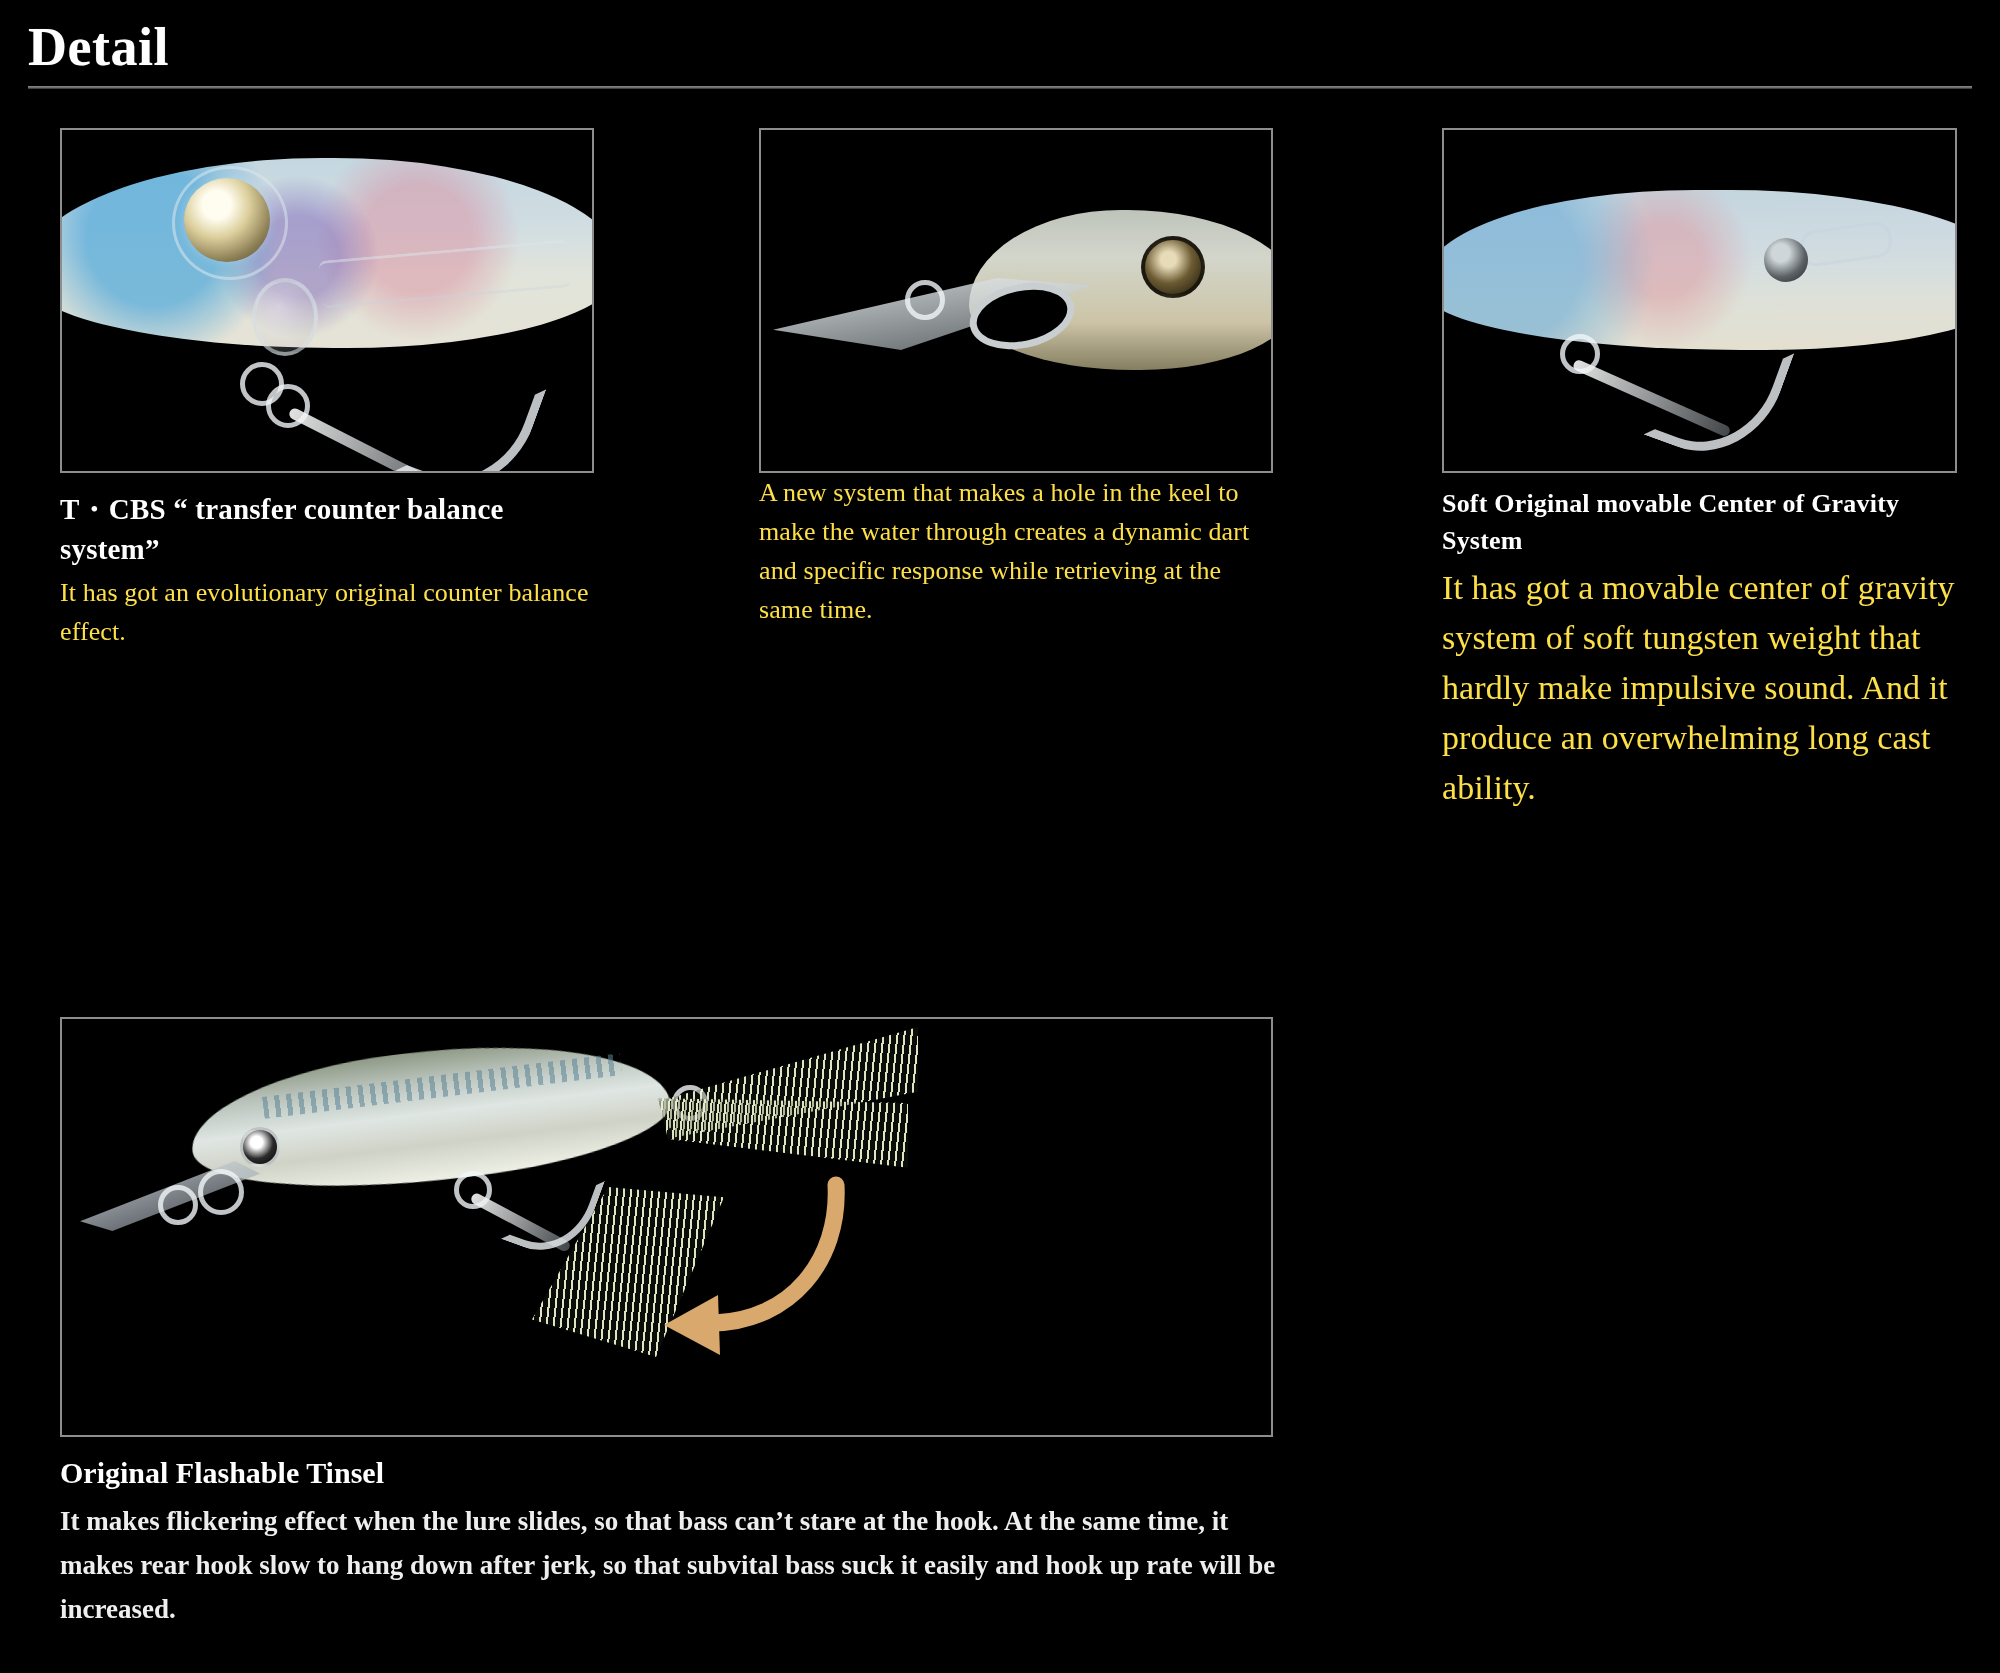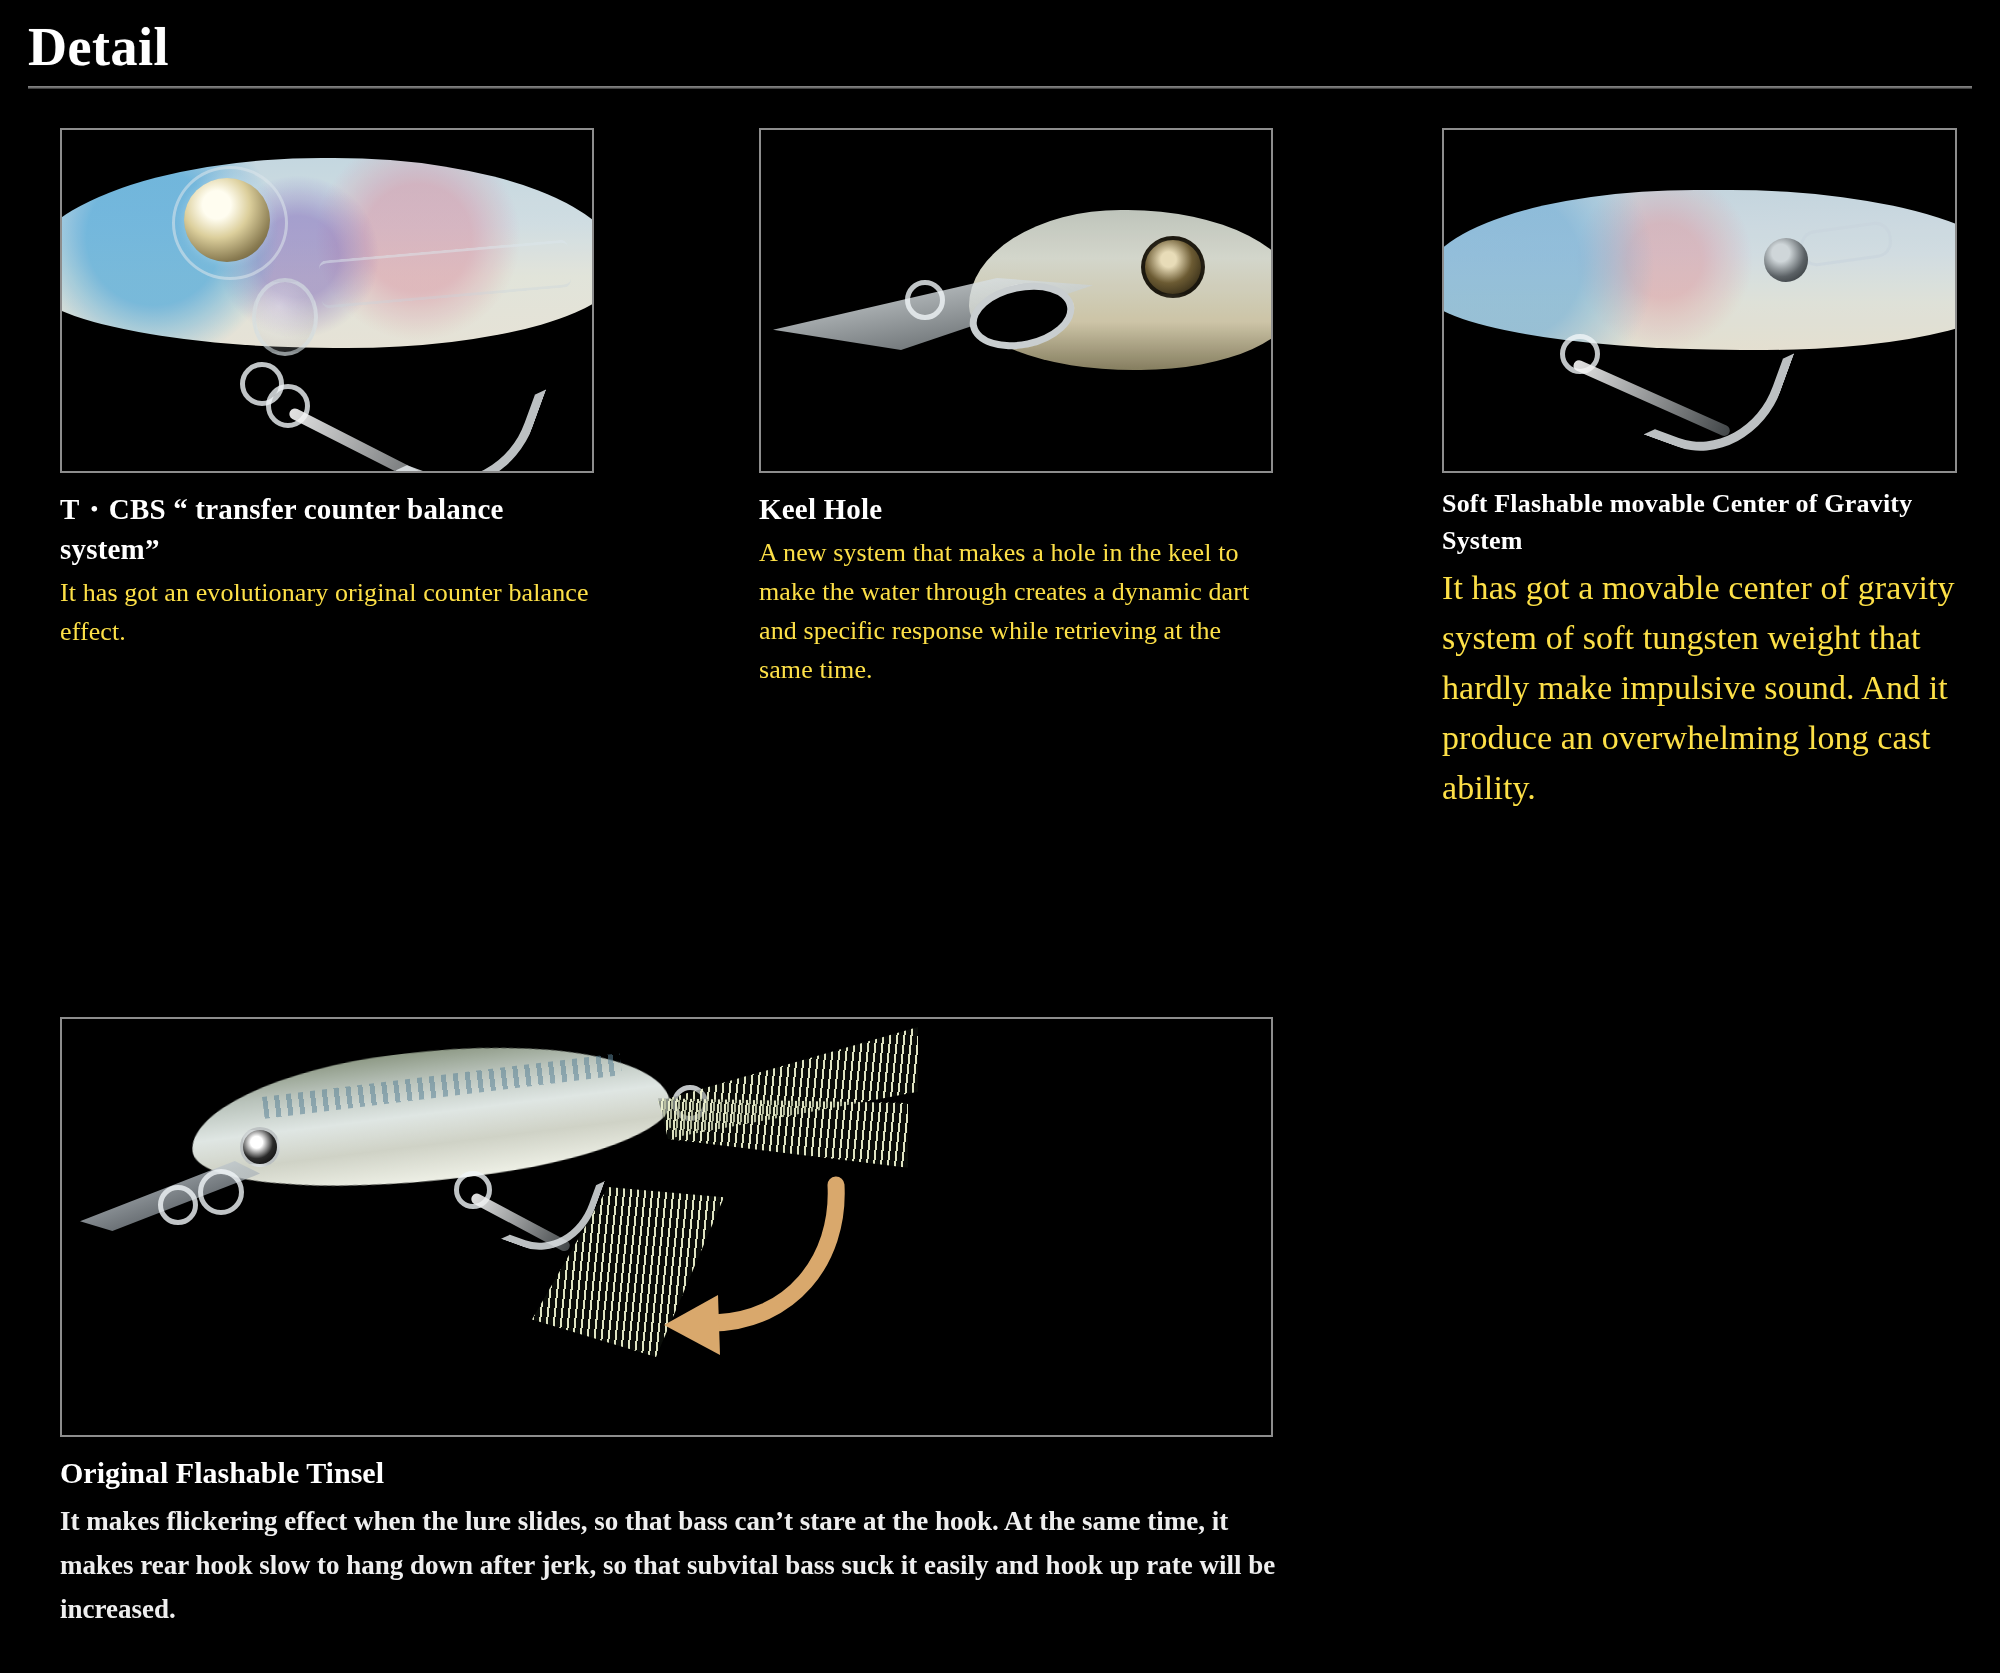--- a/index.html
+++ b/index.html
@@ -389,34 +389,33 @@
   </div>
 
   <div class="card card-2">
     <div class="photo-frame frame-b">
       <div class="keel-body"></div>
       <div class="keel-eye"></div>
       <div class="keel-lip"></div>
       <div class="keel-hole"></div>
       <div class="split-ring" style="left:144px; top:150px; width:30px; height:30px;"></div>
     </div>
-    <div class="card-heading">Keel Hole</div>
     <p class="card-body">A new system that makes a hole in the keel to make the water through creates a dynamic dart and specific response while retrieving at the same time.</p>
   </div>
 
   <div class="card card-3">
     <div class="photo-frame frame-c">
       <div class="lure-3"></div>
       <div class="tungsten-slot"></div>
       <div class="tungsten-dot"></div>
       <div class="split-ring" style="left:116px; top:204px; width:30px; height:30px;"></div>
       <div class="hook-shank" style="left:130px; top:228px; width:170px; transform:rotate(24deg); transform-origin:left center;"></div>
       <div class="hook-barb" style="left:218px; top:200px;"></div>
     </div>
-    <div class="card-heading small">Soft Flashable movable Center of Gravity System</div>
+    <div class="card-heading small">Soft Original movable Center of Gravity System</div>
     <p class="card-body">It has got a movable center of gravity system of soft tungsten weight that hardly make impulsive sound. And it produce an overwhelming long cast ability.</p>
   </div>
 
 </div>
 
 <div class="bottom-section">
   <div class="photo-frame frame-d">
     <div class="lure-4"></div>
     <div class="lure-4-stripe"></div>
     <div class="lure-4-bill"></div>

